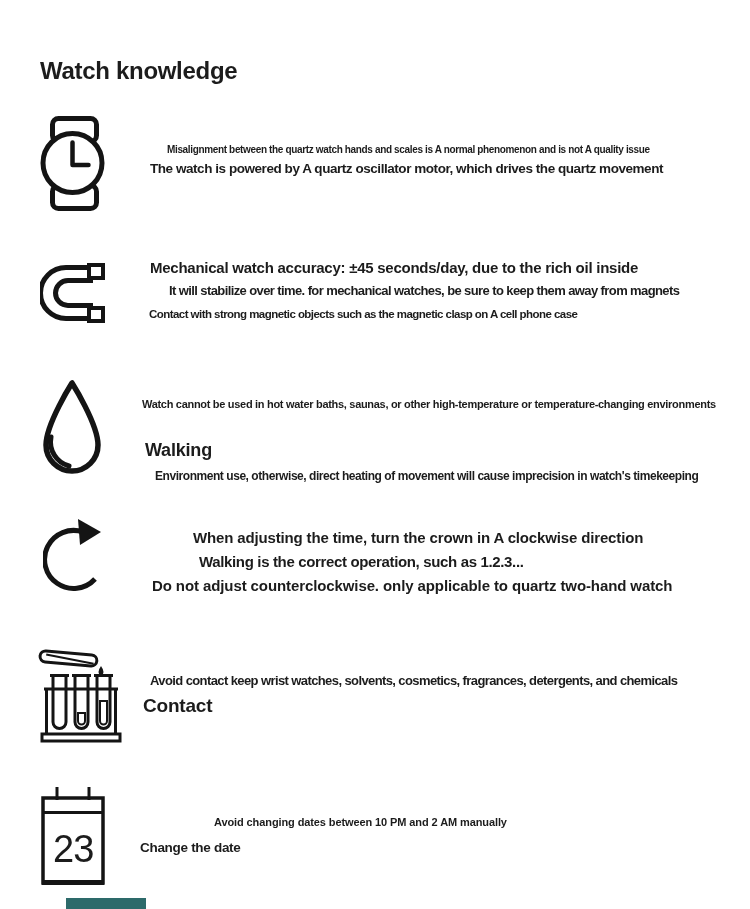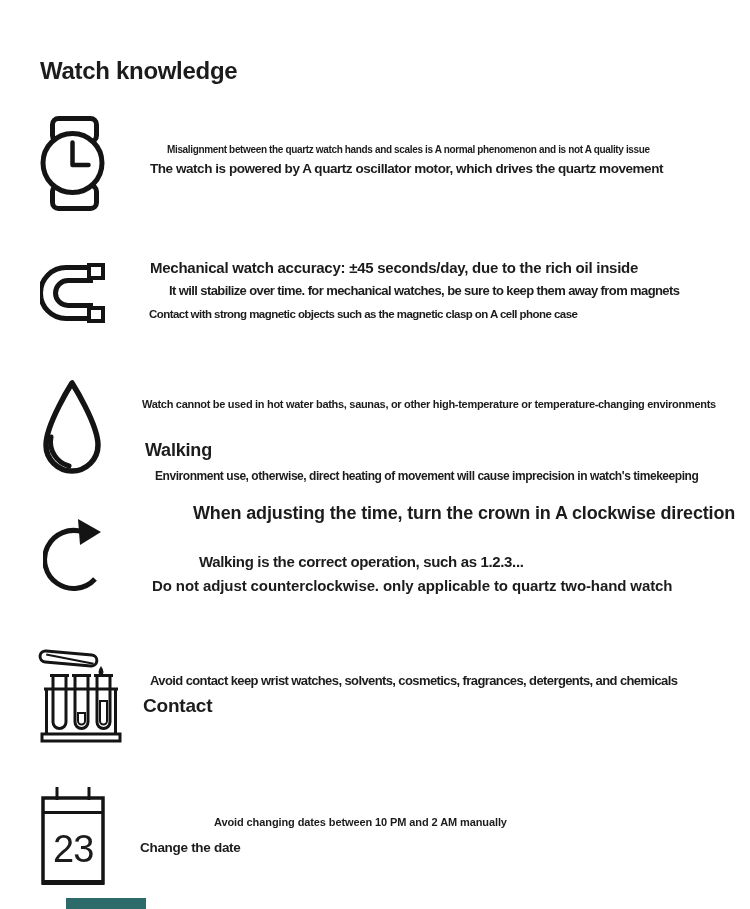--- a/index.html
+++ b/index.html
@@ -19,21 +19,21 @@
   .s2l1{left:150px;top:259px;font-size:15px;letter-spacing:-0.25px;}
   .s2l2{left:157px;top:284px;font-size:13px;letter-spacing:-0.6px;padding-left:12px;}
   .s2l3{left:149px;top:308px;font-size:11.5px;letter-spacing:-0.55px;}
   
   .i3{left:40px;top:379px;}
   .s3l1{left:142px;top:398px;font-size:11px;letter-spacing:-0.3px;}
   .s3l2{left:155px;top:422px;font-size:12px;letter-spacing:-0.45px;margin-top:48px;}
   .s3l3{left:145px;top:440px;font-size:18px;letter-spacing:-0.2px;}
   
   .i4{left:43px;top:519px;}
-  .s4l1{left:193px;top:503px;font-size:18px;letter-spacing:-0.15px;}
+  .s4l1{left:193px;top:529px;font-size:15px;letter-spacing:-0.15px;}
   .s4l2{left:155px;top:553px;font-size:15px;letter-spacing:-0.35px;margin-left:44px;}
   .s4l3{left:152px;top:577px;font-size:15px;letter-spacing:-0.1px;}
   
   .i5{left:38px;top:645px;}
   .s5l1{left:150px;top:674px;font-size:13px;letter-spacing:-0.6px;}
   .s5l2{left:143px;top:695px;font-size:19px;letter-spacing:-0.2px;}
   
   .i6{left:41px;top:786px;}
   .s6l1{left:214px;top:816px;font-size:11px;letter-spacing:-0.1px;}
   .s6l2{left:140px;top:840px;font-size:13.5px;letter-spacing:-0.3px;}

